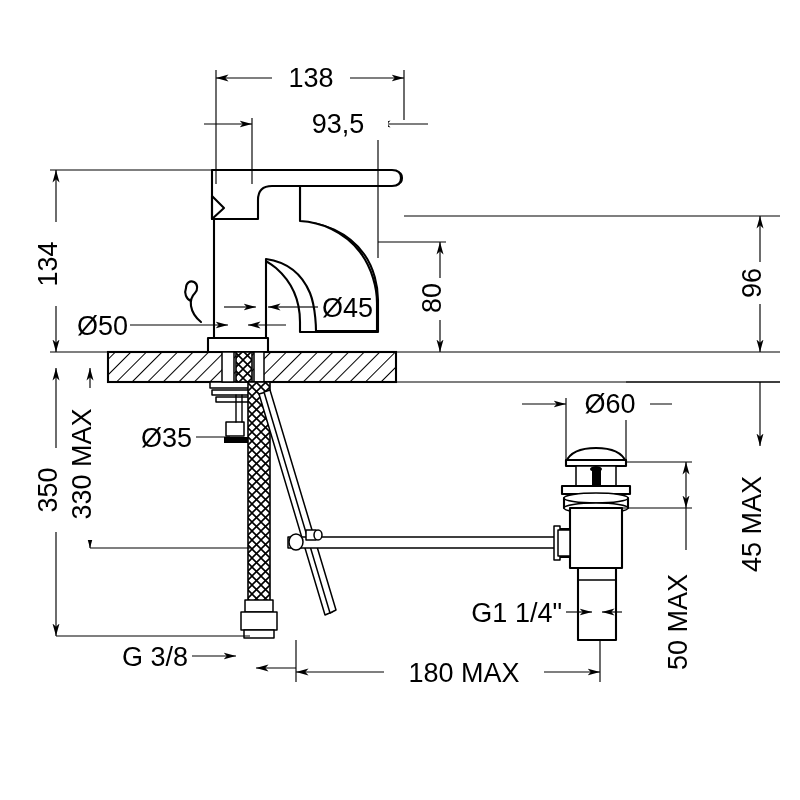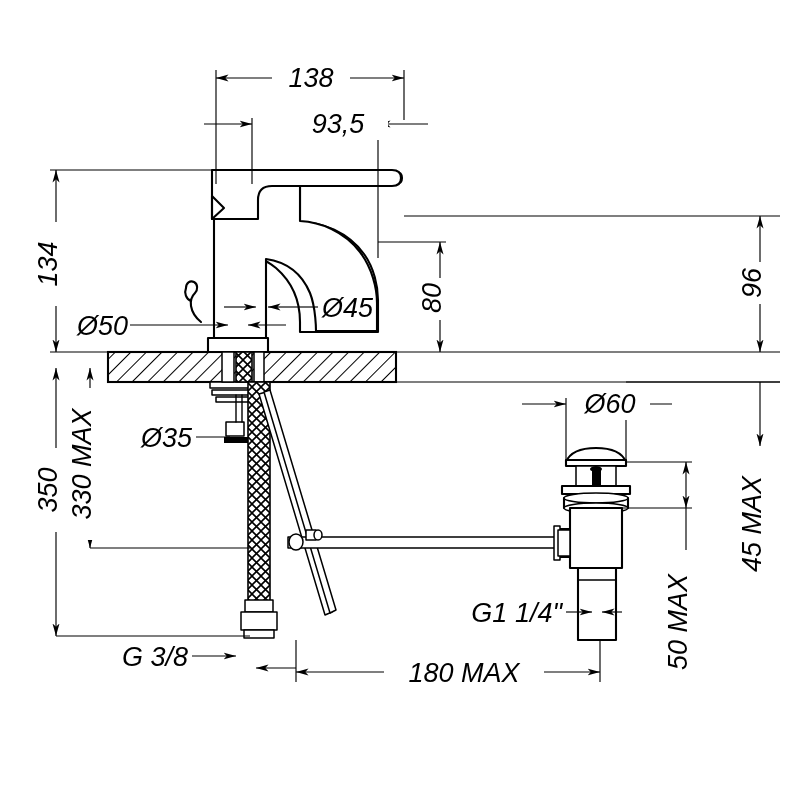--- a/index.html
+++ b/index.html
@@ -11,21 +11,20 @@
     width: 800px;
     height: 800px;
     font-family: "Liberation Sans", sans-serif;
     overflow: hidden;
   }
   #drawing-root {
     position: relative;
     width: 644px;
     height: 800px;
     background: #ffffff;
-    font-style: italic;
   }
   svg#tech-drawing {
     display: block;
     width: 800px;
     height: 800px;
   }
   .dimtext {
     font-family: "Liberation Sans", sans-serif;
     font-size: 27px;
     fill: #000000;

